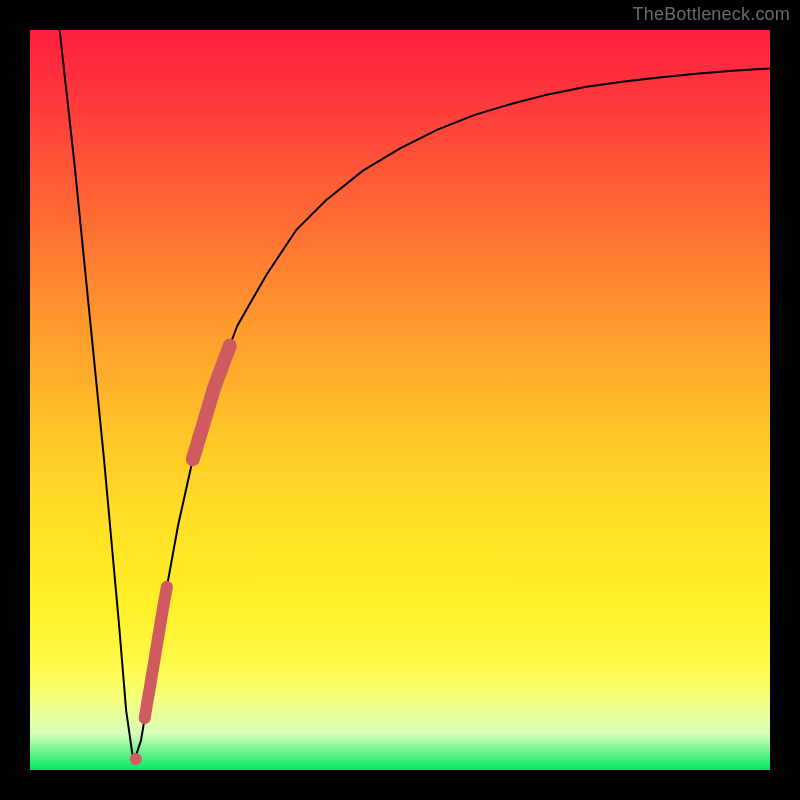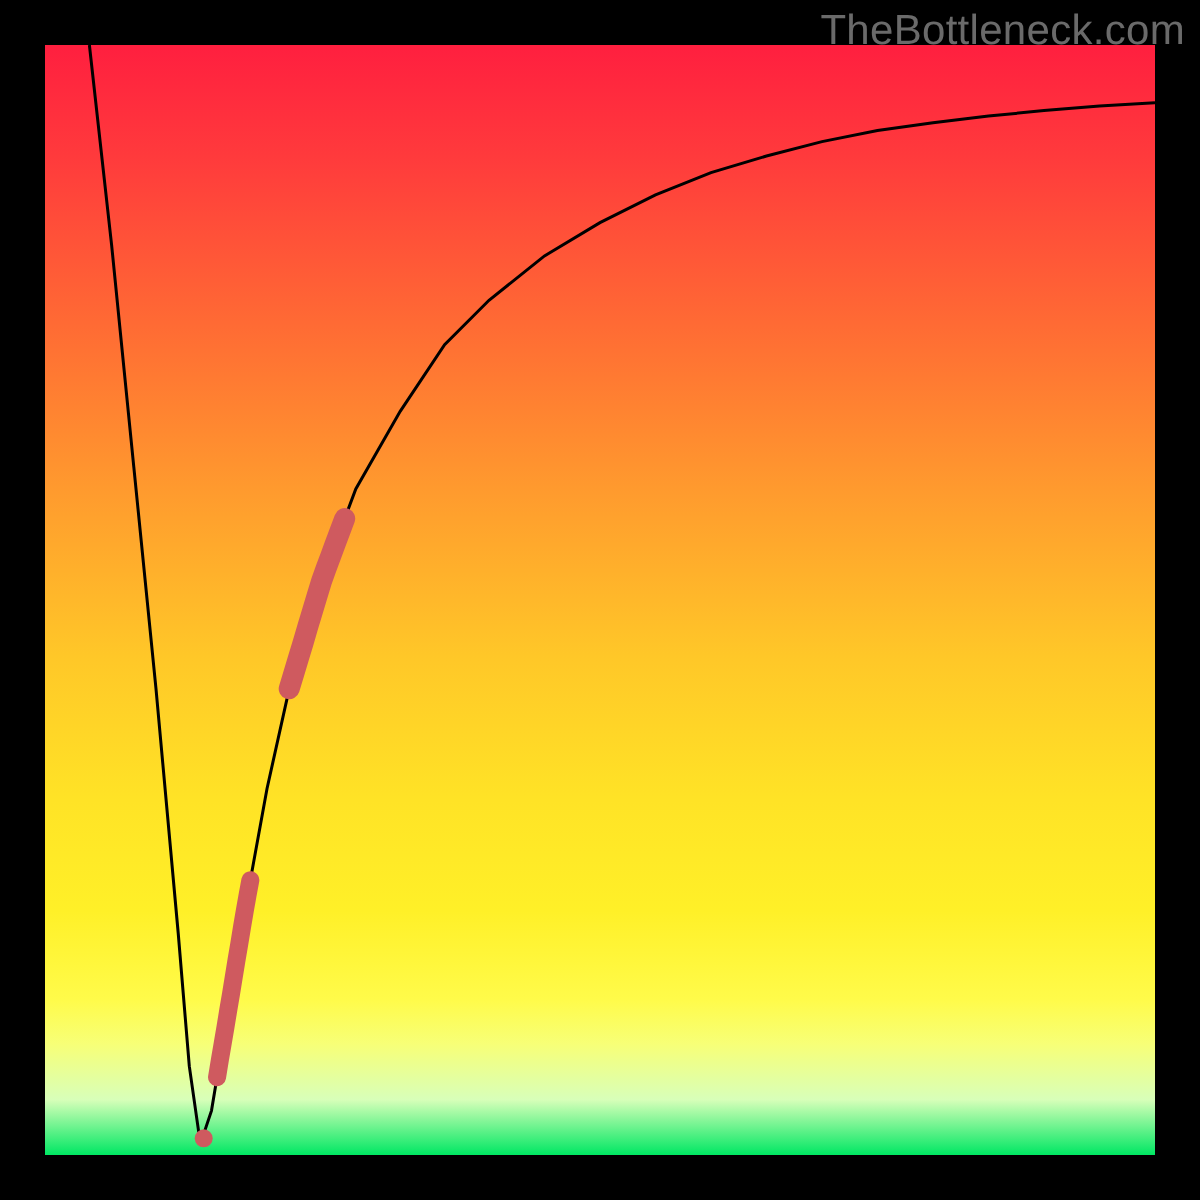--- a/index.html
+++ b/index.html
@@ -45,21 +45,21 @@
     position: absolute;
     inset: 0;
     width: 740px;
     height: 740px;
   }
   .watermark {
     position: absolute;
     top: 4px;
     right: 10px;
     color: #6a6a6a;
-    font-size: 28px;
+    font-size: 18px;
     font-weight: 500;
     letter-spacing: 0.2px;
     user-select: none;
   }
 </style>
 </head>
 <body>
 
 <div class="frame">
   <div class="plot">

